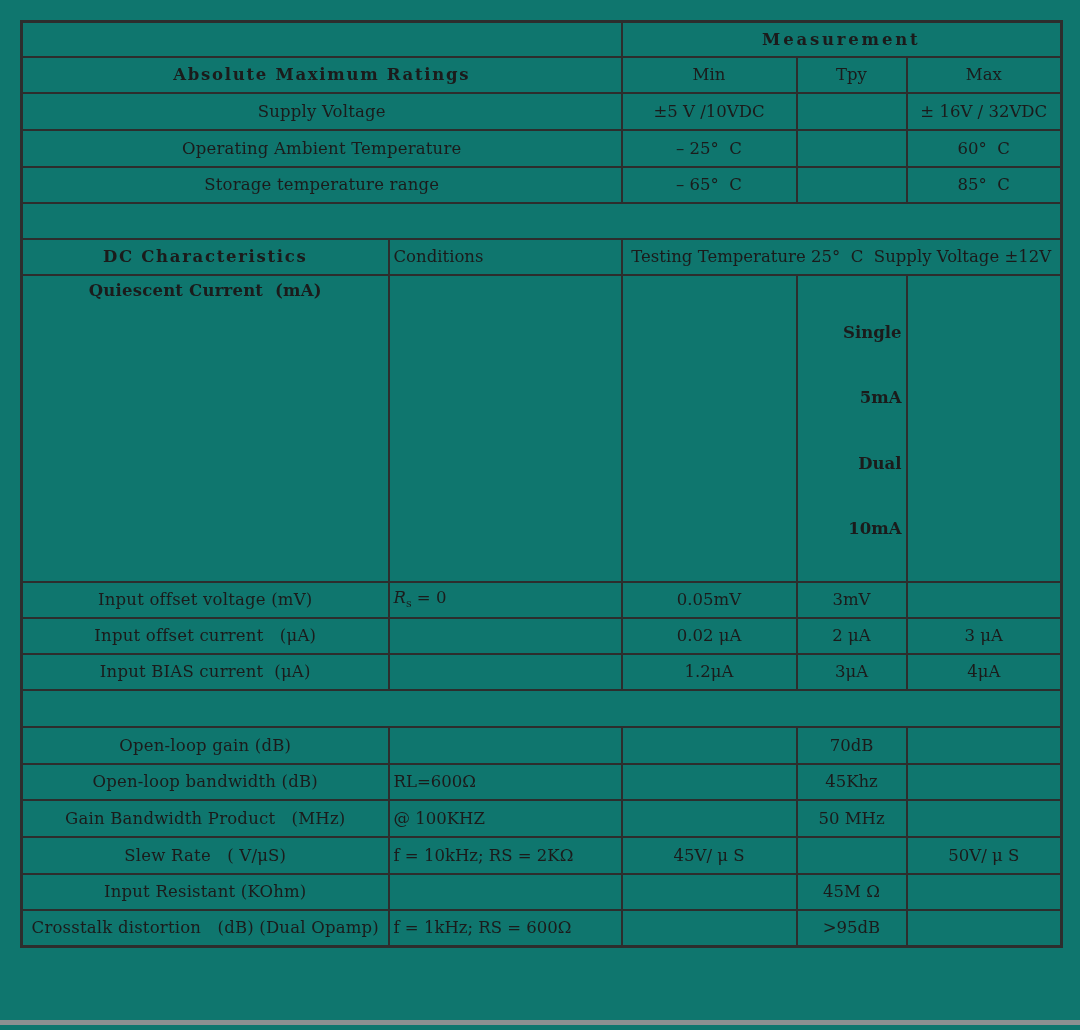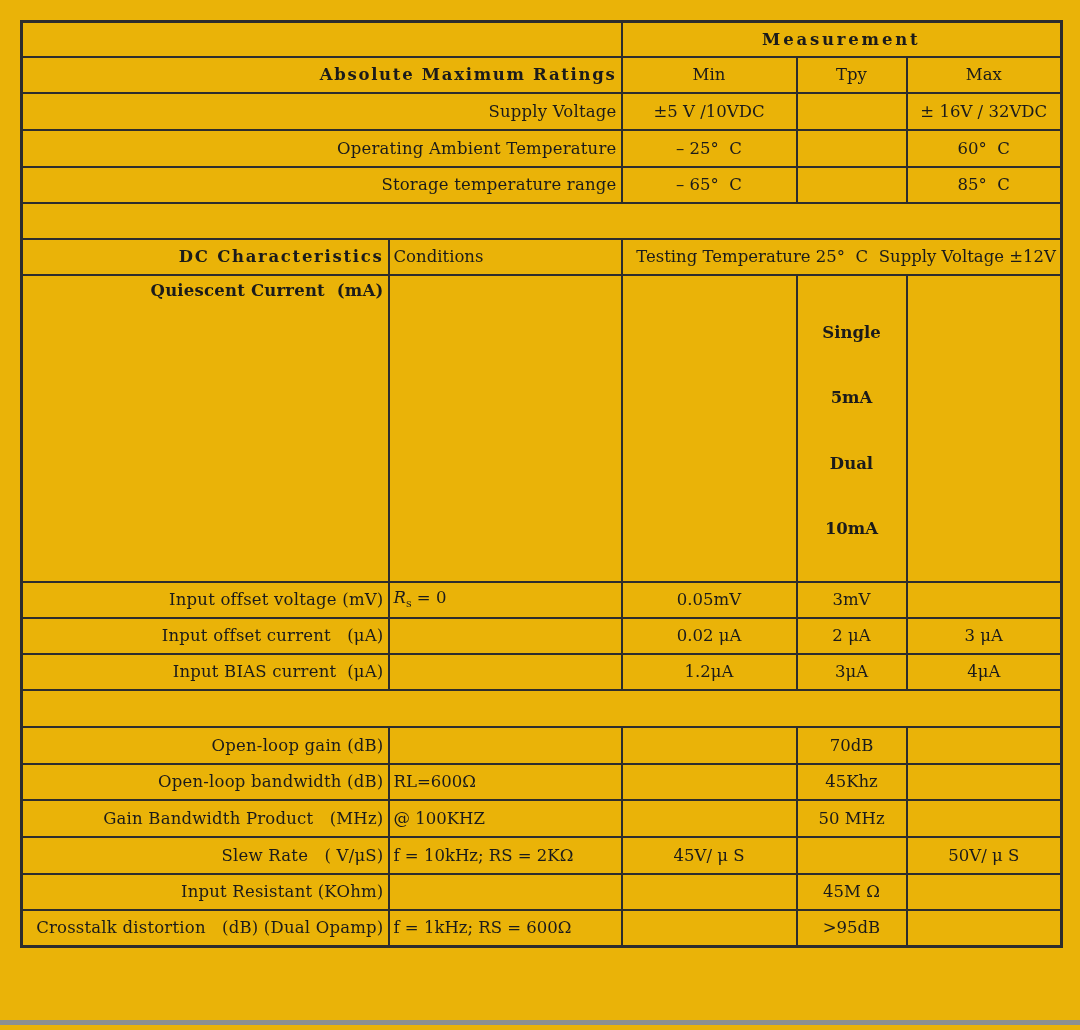--- a/index.html
+++ b/index.html
@@ -3,43 +3,43 @@
 <meta charset="utf-8">
 <style>
   * { box-sizing: border-box; }
   html, body { margin: 0; padding: 0; }
   body {
     width: 1080px; height: 1030px;
     background: #ffffff;
     font-family: "DejaVu Serif", "Liberation Serif", serif;
     color: #1b1b1b;
   }
-  #sheet { position: relative; width: 1080px; height: 1030px; overflow: hidden; background: #eab308; }
+  #sheet { position: relative; width: 1080px; height: 1030px; overflow: hidden; background: #0f766e; }
   table.spec {
     position: absolute; left: 20px; top: 20px; width: 1040px;
     border-collapse: collapse; table-layout: fixed;
     border: 3px solid #2d2d2d;
   }
   .spec td {
     border: 2px solid #2d2d2d;
     font-size: 16.5px;
     padding: 0 4px;
     vertical-align: middle;
     overflow: hidden;
   }
-  .lab { text-align: right; padding-left: 13px; white-space: pre-wrap; letter-spacing: 0.2px; }
+  .lab { text-align: center; padding-left: 13px; white-space: pre-wrap; letter-spacing: 0.2px; }
   .ttl { font-weight: bold; letter-spacing: 1.7px; }
   .val { text-align: center; white-space: pre-wrap; margin-left: 33px; }
   .cnd { text-align: left; padding-left: 11px; white-space: pre-wrap; }
   .meas { text-align: center; font-weight: bold; letter-spacing: 2.8px; font-size: 16px; }
   .chead { text-align: center; margin-left: 28px; }
-  .testing { text-align: right; white-space: pre-wrap; }
+  .testing { text-align: center; white-space: pre-wrap; }
   tr.vtop td { vertical-align: top; padding-top: 5px; font-weight: bold; }
   td.q { padding-top: 3px; }
-  td.q div { line-height: 27.5px; text-align: center; }
+  td.q div { line-height: 27.5px; text-align: right; }
   tr.h35 { height: 35px; } tr.h36 { height: 36px; } tr.h37 { height: 37px; }
   tr.h38 { height: 38px; } tr.h117 { height: 117px; }
   sub { font-size: 11px; }
   i { font-style: italic; }
   #bottom-rule {
     position: absolute; left: 0; top: 1020px; width: 1080px; height: 5px;
     background: #8d9091;
   }
 </style>
 </head>

